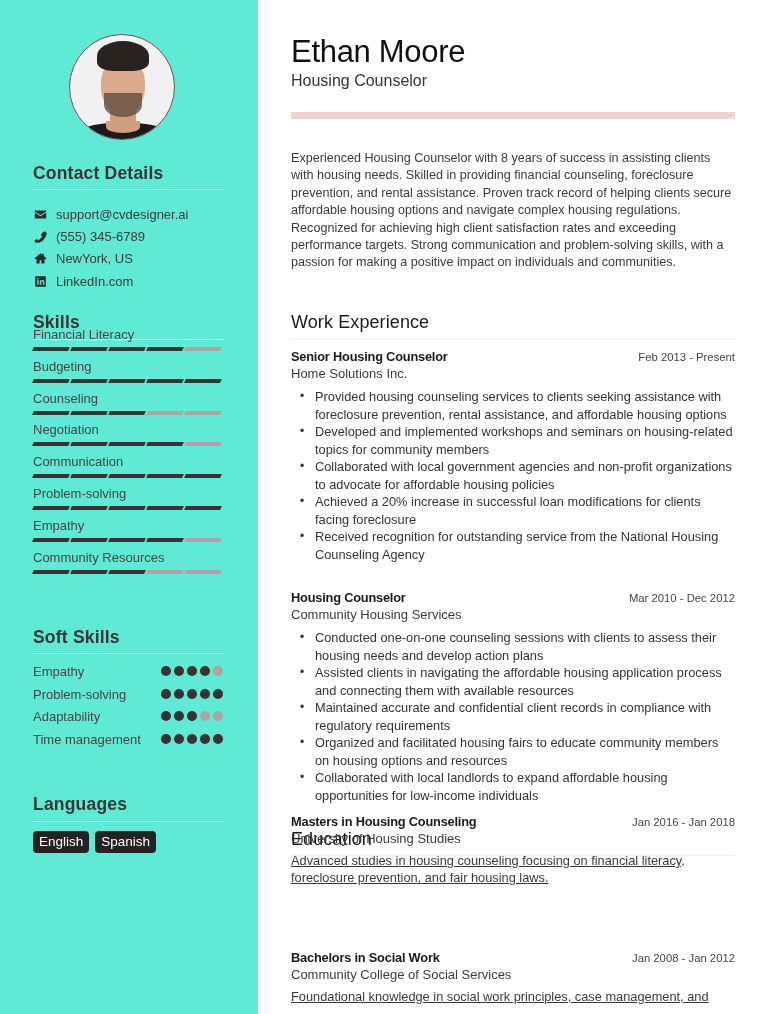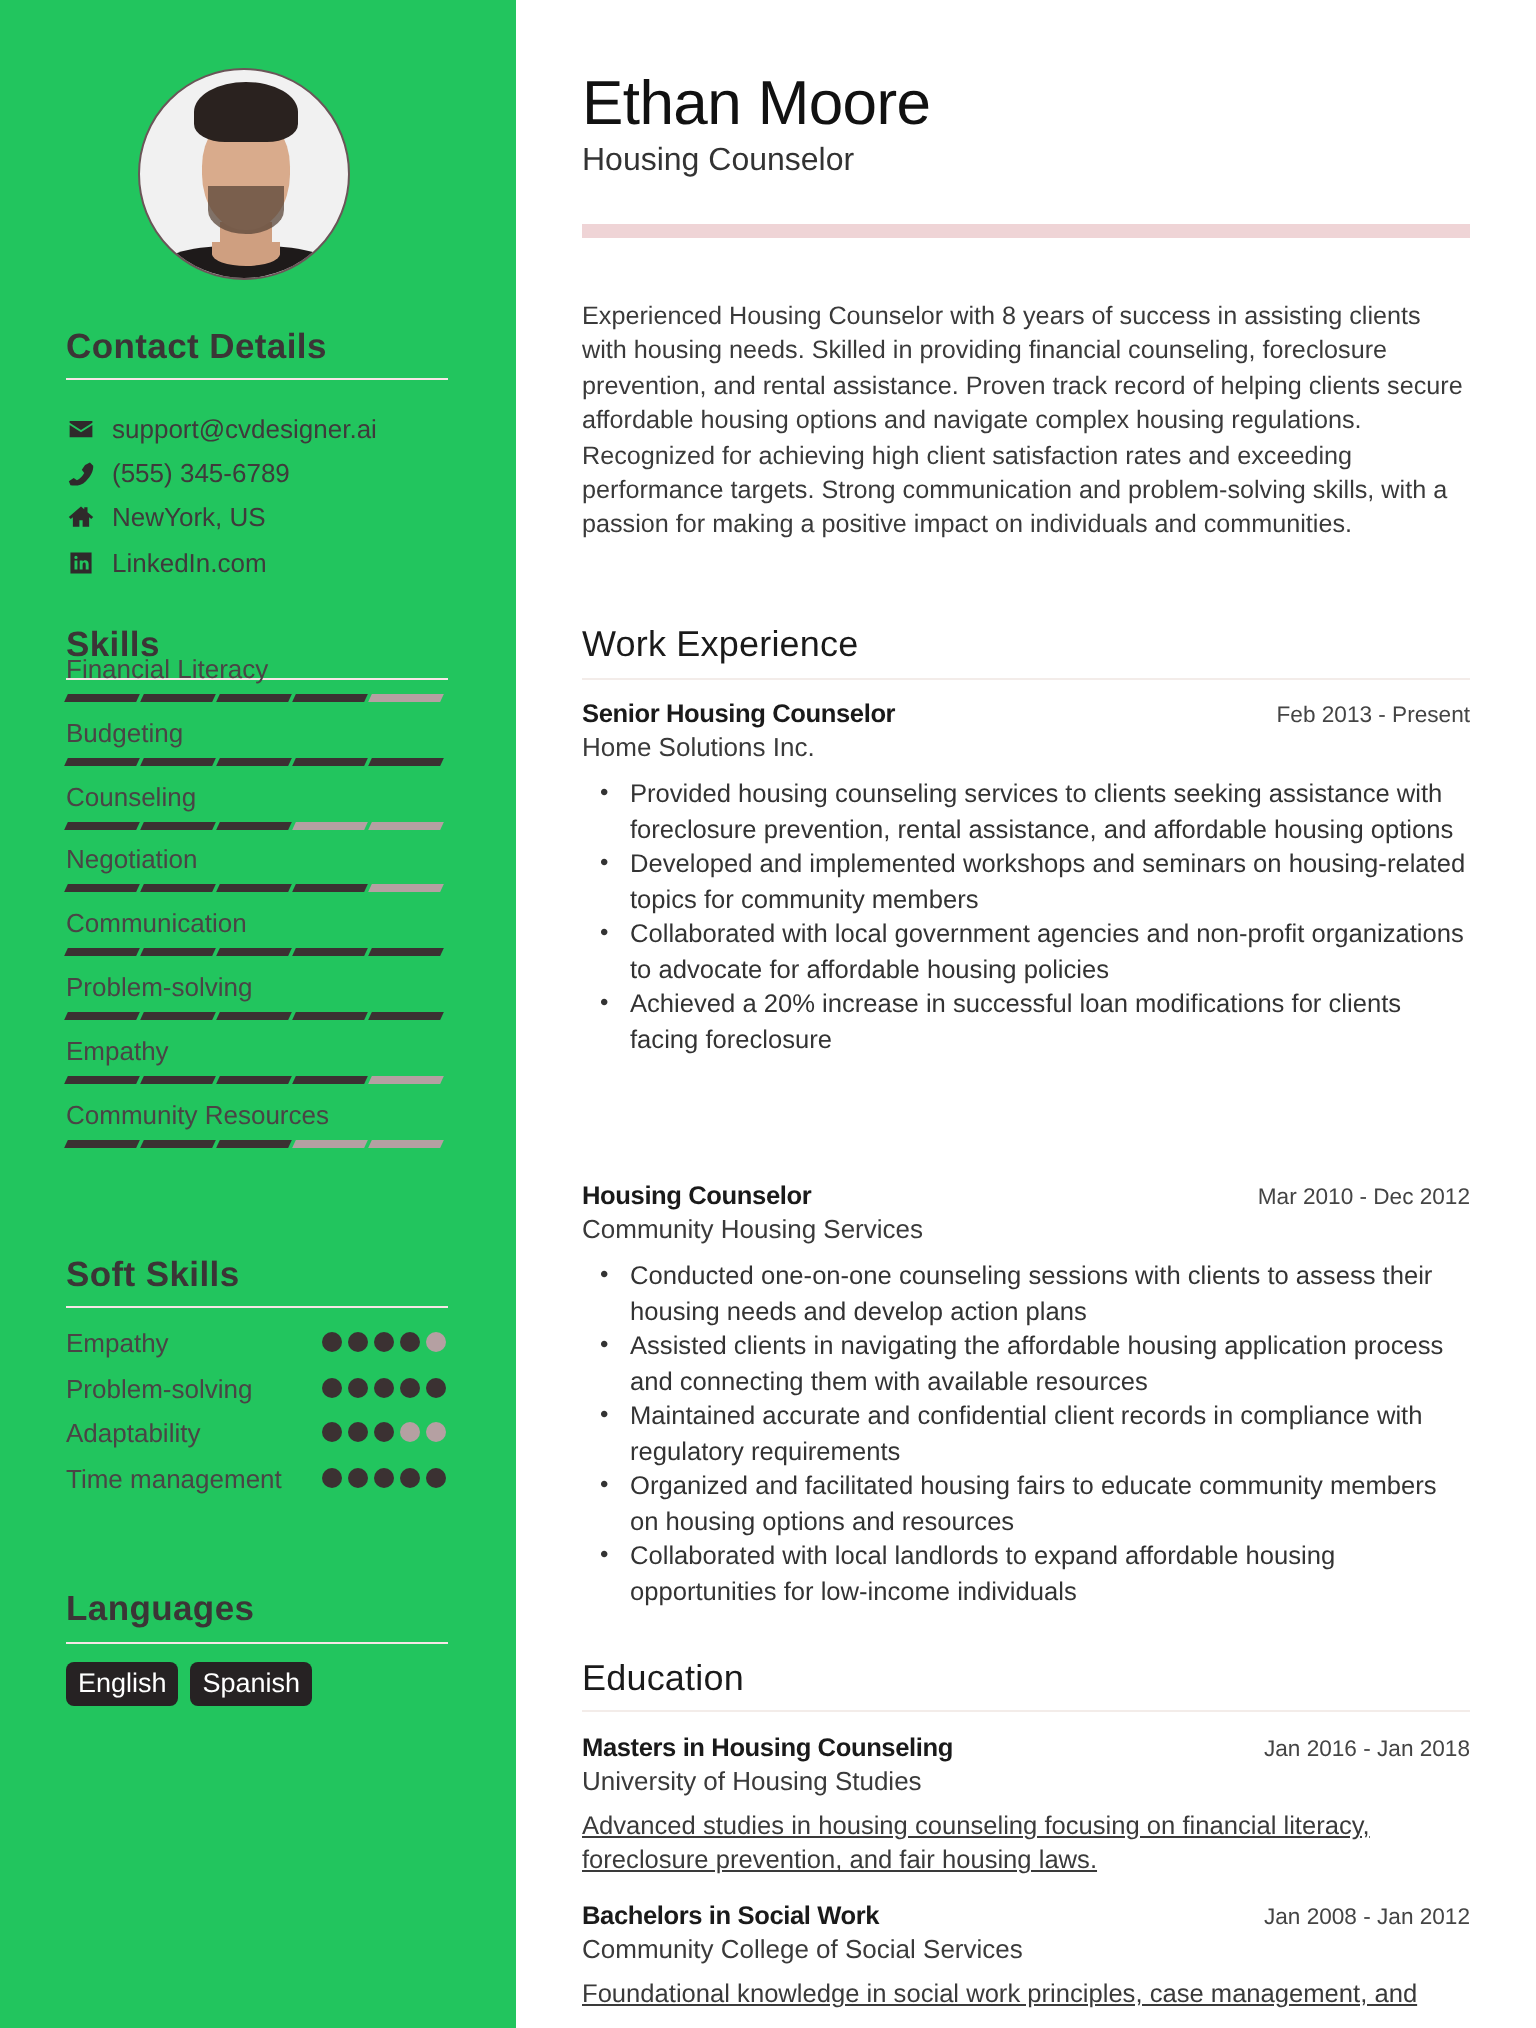--- a/index.html
+++ b/index.html
@@ -1,21 +1,21 @@
 <!DOCTYPE html>
 <html><head>
   <meta charset="utf-8">
   <style>
     * { margin: 0; padding: 0; box-sizing: border-box; }
     html, body { width: 768px; height: 1014px; overflow: hidden; background: #ffffff; }
     body { font-family: "Liberation Sans", sans-serif; color: #2b2b2b; position: relative; }
 
     .sidebar {
       position: absolute; left: 0; top: 0; width: 258px; height: 1014px;
-      background: #22c55e;
+      background: #5eead4;
       padding: 0 33px;
     }
     .avatar {
       position: absolute; left: 69px; top: 34px; width: 106px; height: 106px;
       border-radius: 50%; border: 1.5px solid #6b5558; overflow: hidden;
       background: #f1f1f1;
     }
     .avatar .face { position: absolute; left: 31px; top: 22px; width: 44px; height: 58px; border-radius: 45% 45% 48% 48%; background: #d9ab8c; }
     .avatar .hair { position: absolute; left: 27px; top: 6px; width: 52px; height: 30px; border-radius: 50% 50% 30% 30%; background: #2a221f; }
     .avatar .beard { position: absolute; left: 34px; top: 58px; width: 38px; height: 24px; border-radius: 0 0 50% 50%; background: #5a4538; opacity: 0.75; }
@@ -275,20 +275,21 @@
     <div class="entry-head">
       <span class="entry-title">Senior Housing Counselor</span>
       <span class="entry-date">Feb 2013 - Present</span>
     </div>
     <div class="entry-org">Home Solutions Inc.</div>
     <ul class="bullets">
       <li>Provided housing counseling services to clients seeking assistance with foreclosure prevention, rental assistance, and affordable housing options</li>
       <li>Developed and implemented workshops and seminars on housing-related topics for community members</li>
       <li>Collaborated with local government agencies and non-profit organizations to advocate for affordable housing policies</li>
       <li>Achieved a 20% increase in successful loan modifications for clients facing foreclosure</li>
+      <li>Received recognition for outstanding service from the National Housing Counseling Agency</li>
     </ul>
   </div>
 
   <div class="entry" style="top:590px;">
     <div class="entry-head">
       <span class="entry-title">Housing Counselor</span>
       <span class="entry-date">Mar 2010 - Dec 2012</span>
     </div>
     <div class="entry-org">Community Housing Services</div>
     <ul class="bullets">
@@ -296,21 +297,21 @@
       <li>Assisted clients in navigating the affordable housing application process and connecting them with available resources</li>
       <li>Maintained accurate and confidential client records in compliance with regulatory requirements</li>
       <li>Organized and facilitated housing fairs to educate community members on housing options and resources</li>
       <li>Collaborated with local landlords to expand affordable housing opportunities for low-income individuals</li>
     </ul>
   </div>
 
   <h2 class="section-title" style="top:829px;">Education</h2>
   <div class="section-divider" style="top:855px;"></div>
 
-  <div class="entry" style="top:866px;">
+  <div class="entry" style="top:814px;">
     <div class="entry-head">
       <span class="entry-title">Masters in Housing Counseling</span>
       <span class="entry-date">Jan 2016 - Jan 2018</span>
     </div>
     <div class="entry-org">University of Housing Studies</div>
     <p class="entry-desc">Advanced studies in housing counseling focusing on financial literacy, foreclosure prevention, and fair housing laws.</p>
   </div>
 
   <div class="entry" style="top:950px;">
     <div class="entry-head">

